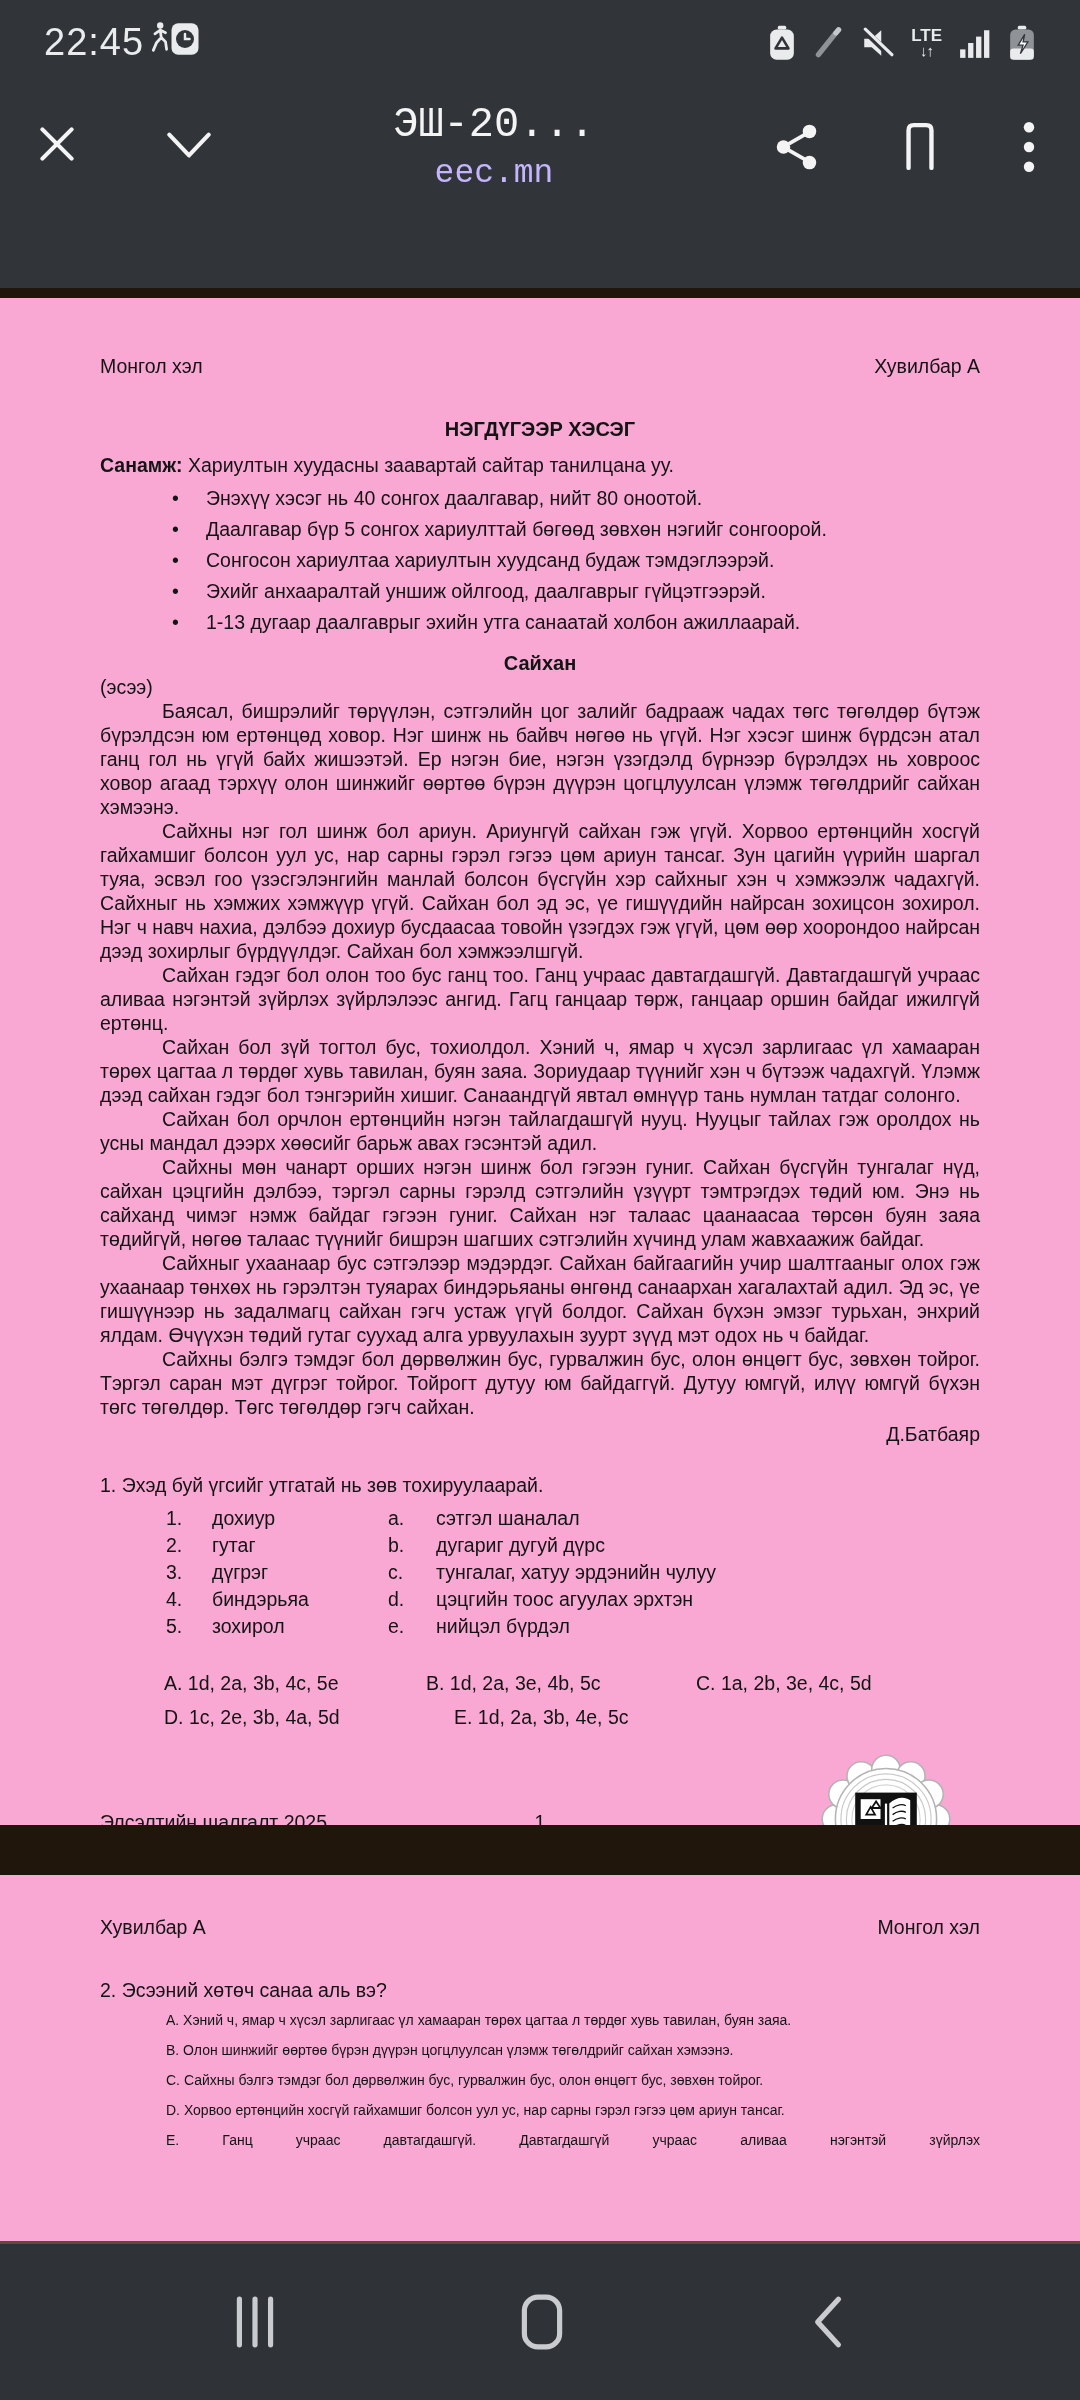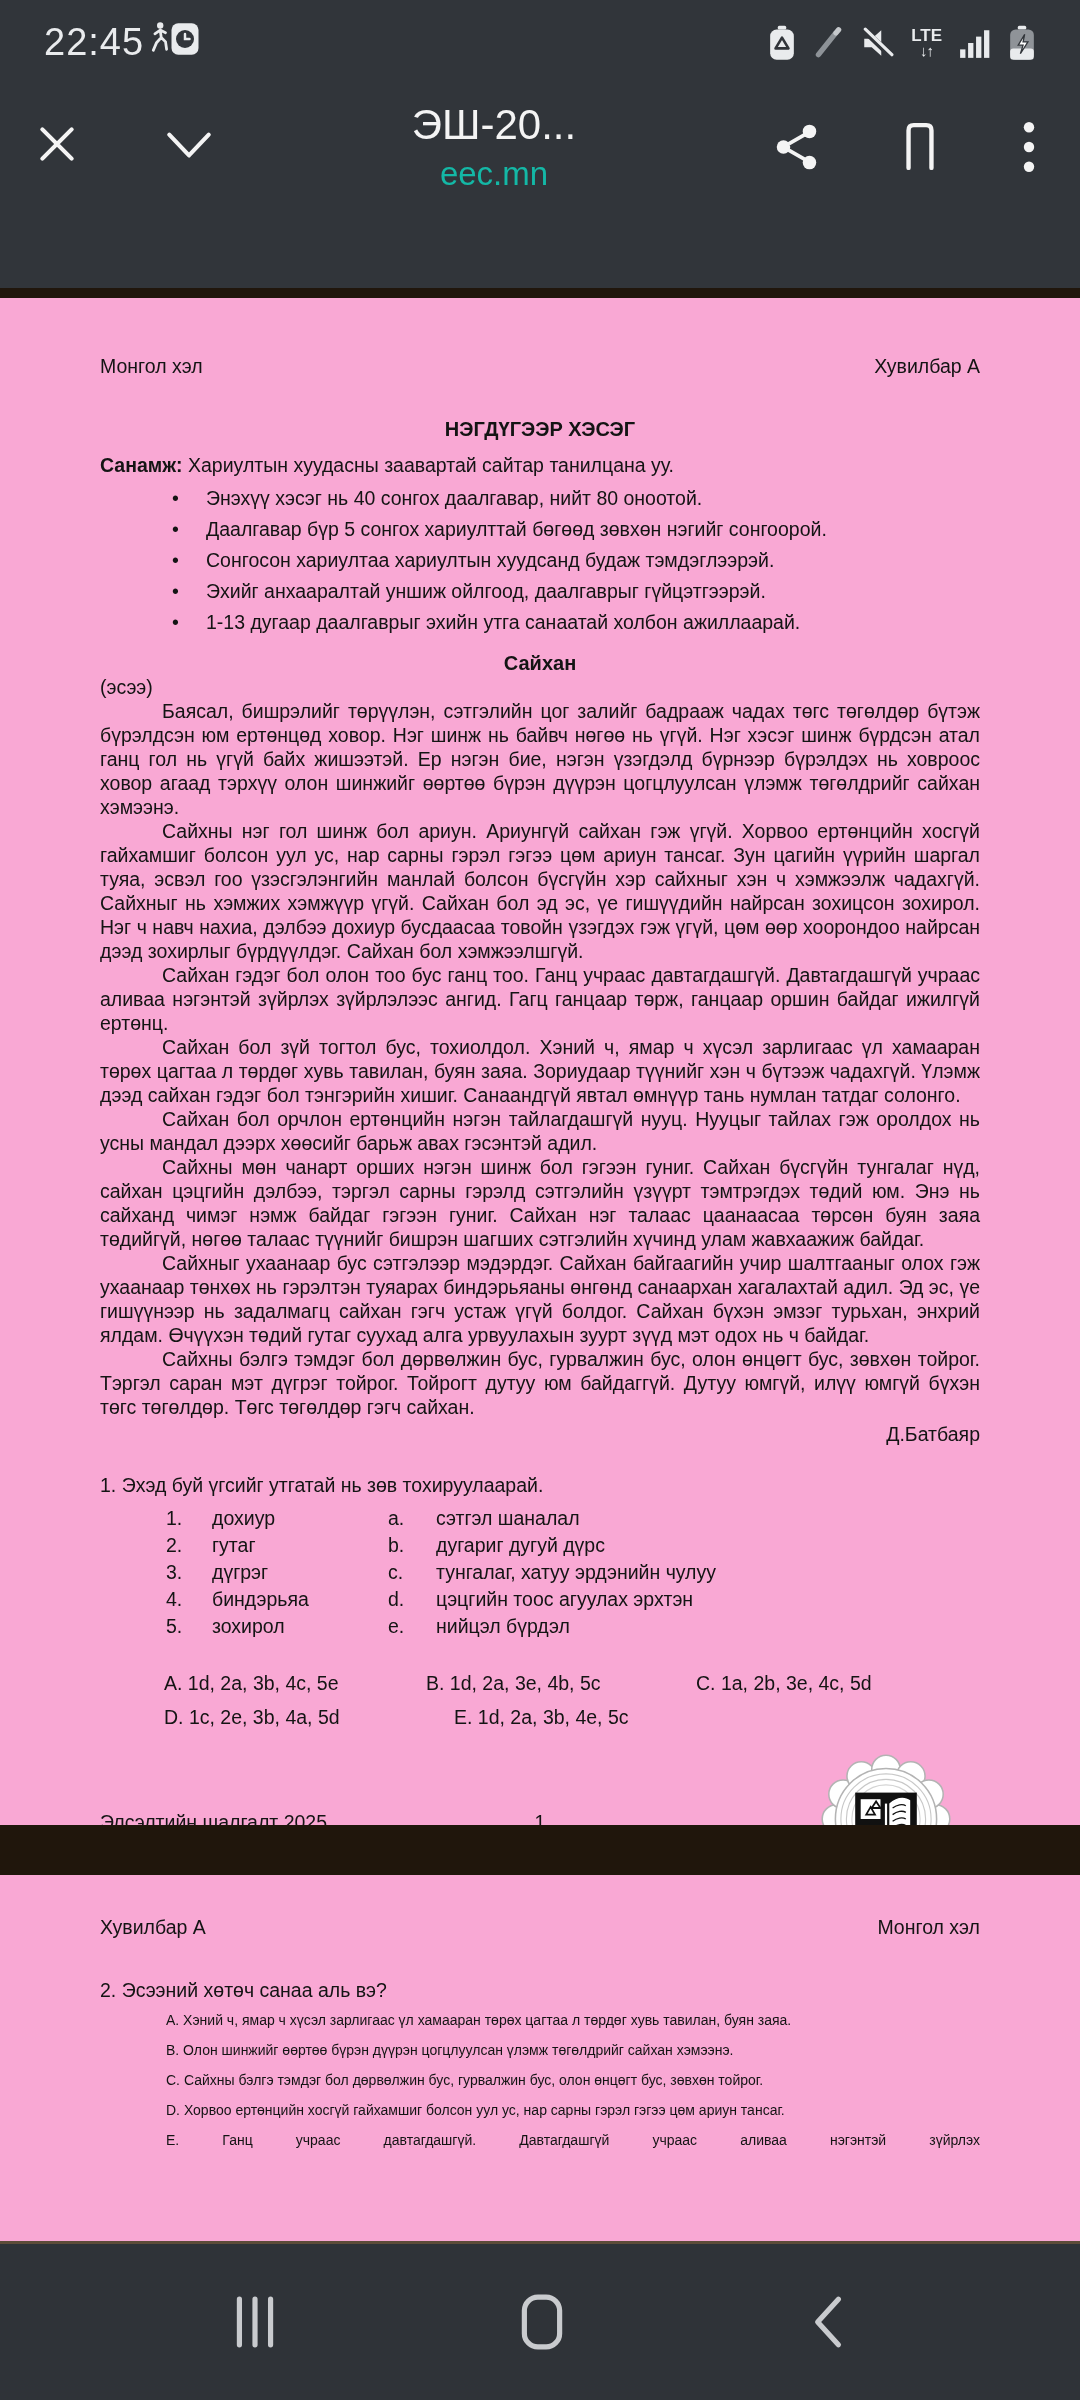--- a/index.html
+++ b/index.html
@@ -9,26 +9,26 @@
   
   .status-bar { height:85px; display:flex; align-items:center; justify-content:space-between; padding:0 44px; color:#e9ebed; }
   .sb-left { display:flex; align-items:flex-start; gap:0; }
   .sb-time { font-size:38px; letter-spacing:1px; }
   .sb-right { display:flex; align-items:center; gap:17px; }
   .sb-ico { display:flex; align-items:flex-end; }
   .lte-block { display:flex; flex-direction:column; align-items:center; line-height:1; color:#e9ebed; }
   .lte-block .lbl { font-size:17px; font-weight:bold; }
   .lte-block .arr { font-size:15px; margin-top:-1px; letter-spacing:-1px; }
 
-  .toolbar { height:203px; padding:14px 44px 0 34px; display:flex; align-items:flex-start; }
+  .toolbar { height:203px; padding:14px 44px 0 34px; display:flex; align-items:flex-start;font-family:Liberation Mono, monospace; }
   .tb-icon { margin-top:22px; display:flex; align-items:center; justify-content:center; cursor:pointer; }
   .tb-close { margin-right:82px; }
   .tb-title-wrap { flex:1; text-align:center; color:#f4f4f4; margin-top:2px; }
   .tb-title { font-size:42px; font-weight:400; }
-  .tb-subtitle { font-size:33px; margin-top:6px; color:#14b8a6; }
+  .tb-subtitle { font-size:33px; margin-top:6px; color:#c4b5fd; }
   .tb-share { margin-right:78px; }
   .tb-bookmark { margin-right:82px; }
 
   .sep-thin { height:10px; background:#20160c; }
   .page-gap { height:50px; background:#20160c; }
   .nav-line { height:3px; background:#5d4c39; }
 
   
   .page { background:#f9a8d4; color:#141414; overflow:hidden; }
   .page1 { height:1527px; padding:56px 100px 0 100px; }

